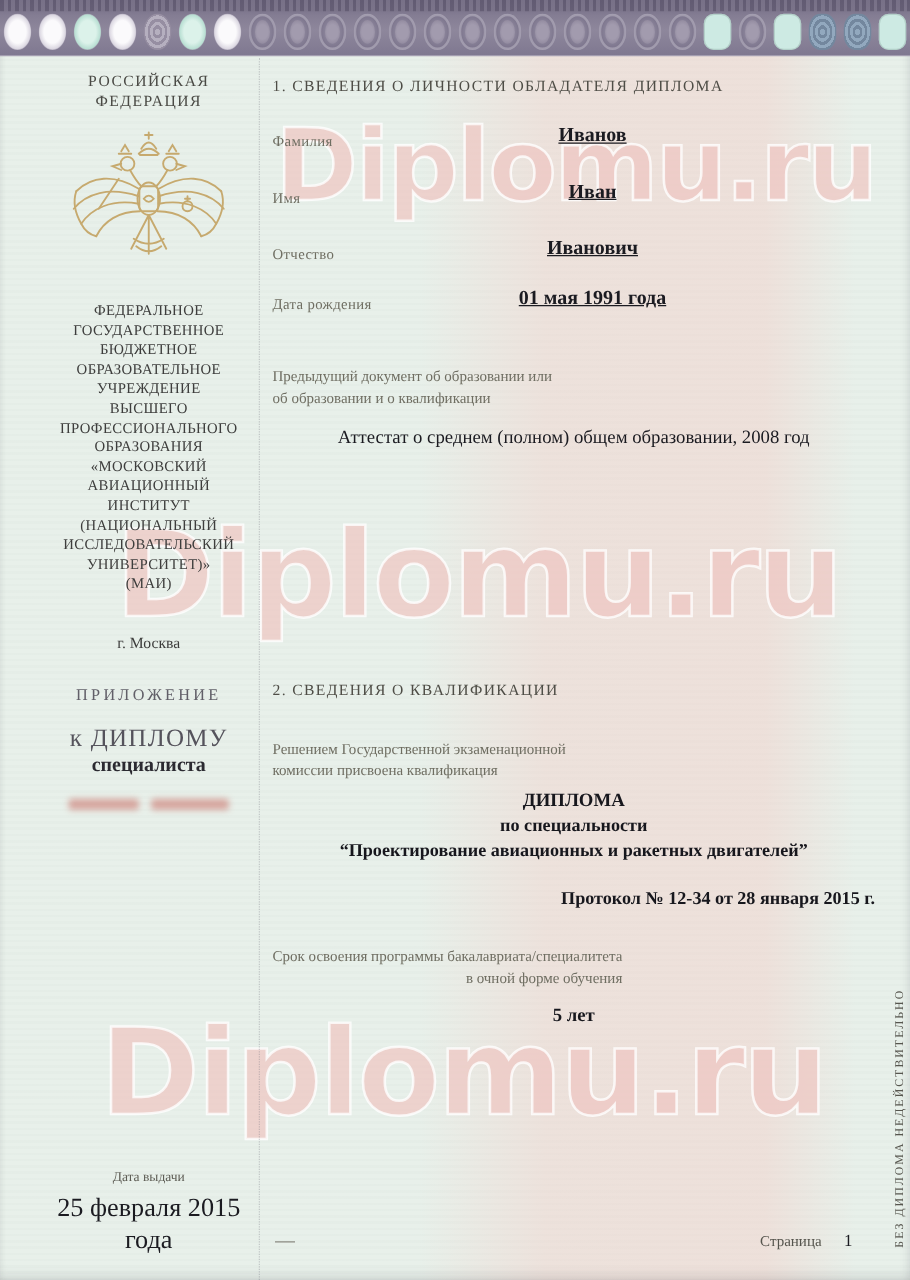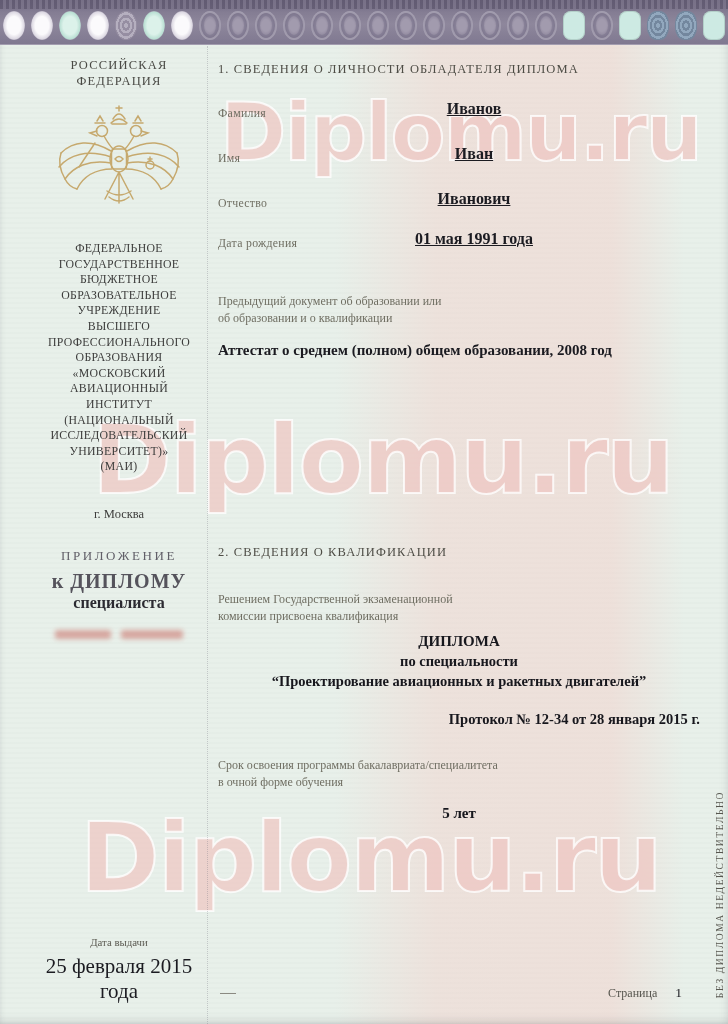--- a/index.html
+++ b/index.html
@@ -45,48 +45,48 @@
   .wm3{left:80px;top:802px;font-size:96px;}
   
   .fold{position:absolute;left:207px;top:46px;bottom:0;width:0;border-left:1px dotted rgba(110,110,122,.30);}
   
   .left-col{position:absolute;left:30px;top:45px;width:178px;text-align:center;}
   .country{margin-top:12px;font-size:12.5px;letter-spacing:1.2px;color:#4a4a45;white-space:pre-line;line-height:16px;}
   .eagle{margin:14px auto 0;display:block;}
   .institution{margin-top:6px;font-size:11.8px;line-height:15.6px;letter-spacing:.3px;color:#3d3d3c;white-space:pre-line;}
   .city{margin-top:32px;font-size:12.5px;color:#3d3d3c;}
   .doc-type1{margin-top:26px;font-size:13px;letter-spacing:2.6px;color:#615f68;}
-  .doc-type2{margin-top:6px;font-size:20px;letter-spacing:1px;color:#55535c;font-weight:bold;}
+  .doc-type2{margin-top:16px;font-size:20px;letter-spacing:1px;color:#55535c;}
   .doc-type3{margin-top:1px;font-size:16px;font-weight:bold;color:#2b2a31;}
   .serial-row{margin-top:12px;height:12px;}
   .serial-blob{display:inline-block;height:9px;border-radius:2px;background:#c96b63;opacity:.55;filter:blur(2.5px);margin:0 5px;vertical-align:middle;}
   .sb1{width:56px;} .sb2{width:62px;}
   .reg-block{position:absolute;left:30px;top:832px;width:178px;text-align:center;}
   .reg-label{font-size:10.8px;color:#5d5c54;line-height:13px;white-space:pre-line;filter:blur(.4px);}
   .reg-number{margin-top:3px;font-size:17px;color:#1e1e24;}
   .issue-block{position:absolute;left:30px;top:936px;width:178px;text-align:center;}
   .issue-label{font-size:10.8px;color:#5d5c54;}
   .issue-date{margin-top:6px;font-size:21px;color:#1b1b21;}
   
   .main-col{position:absolute;left:218px;top:45px;width:482px;}
   .sec-title{font-size:12.5px;letter-spacing:1.1px;color:#4e4d46;text-align:center;}
   .s1{position:absolute;left:0;top:17px;}
   .field-row{position:absolute;left:0;width:100%;}
   .f0{top:55px;} .f1{top:100px;} .f2{top:145px;} .f3{top:185px;}
   .field-label{position:absolute;left:0;top:6px;font-size:11.8px;color:#6f6e62;letter-spacing:.3px;}
   .field-value{display:block;text-align:center;padding-left:30px;font-size:16px;font-weight:bold;color:#1b1b21;text-decoration:underline;}
   .prev-label{position:absolute;left:0;top:248px;font-size:12px;line-height:17px;color:#6f6e62;white-space:pre-line;}
-  .prev-value{position:absolute;left:0;top:297px;width:100%;font-size:15px;font-weight:bold;color:#1b1b21;}
+  .prev-value{position:absolute;left:0;top:297px;width:100%;text-align:center;font-size:15px;font-weight:normal;color:#1b1b21;}
   .s2{position:absolute;left:0;top:500px;}
   .decision{position:absolute;left:0;top:546px;font-size:12px;line-height:17px;color:#6f6e62;white-space:pre-line;}
   .qual{position:absolute;left:0;top:588px;width:100%;text-align:center;font-size:15px;font-weight:bold;color:#17171d;}
   .spec-intro{position:absolute;left:0;top:608px;width:100%;text-align:center;font-size:14.5px;font-weight:bold;color:#17171d;}
   .spec{position:absolute;left:0;top:628px;width:100%;text-align:center;font-size:14.5px;font-weight:bold;color:#17171d;}
   .protocol{position:absolute;left:0;top:666px;width:100%;text-align:right;font-size:14.5px;font-weight:bold;color:#17171d;}
-  .dur-label{position:absolute;left:0;top:712px;font-size:12px;line-height:17px;color:#6f6e62;white-space:pre-line;}
+  .dur-label{position:absolute;left:0;top:712px;font-size:12px;line-height:17px;color:#6f6e62;white-space:pre-line;text-align:right;}
   .dur-value{position:absolute;left:0;top:760px;width:100%;text-align:center;font-size:15px;font-weight:bold;color:#17171d;}
   .footer-dash{position:absolute;left:2px;top:948px;width:16px;height:0;border-top:1px solid #8b8a82;}
   .page-footer{position:absolute;right:18px;top:940px;font-size:12px;color:#55544d;}
   .page-num{display:inline-block;margin-left:18px;font-size:13.5px;color:#1b1b21;}
   
   .edge-note{
     position:absolute;right:3px;bottom:26px;
     writing-mode:vertical-rl;transform:rotate(180deg);
     font-size:9.5px;letter-spacing:1.6px;color:#57564f;
   }

